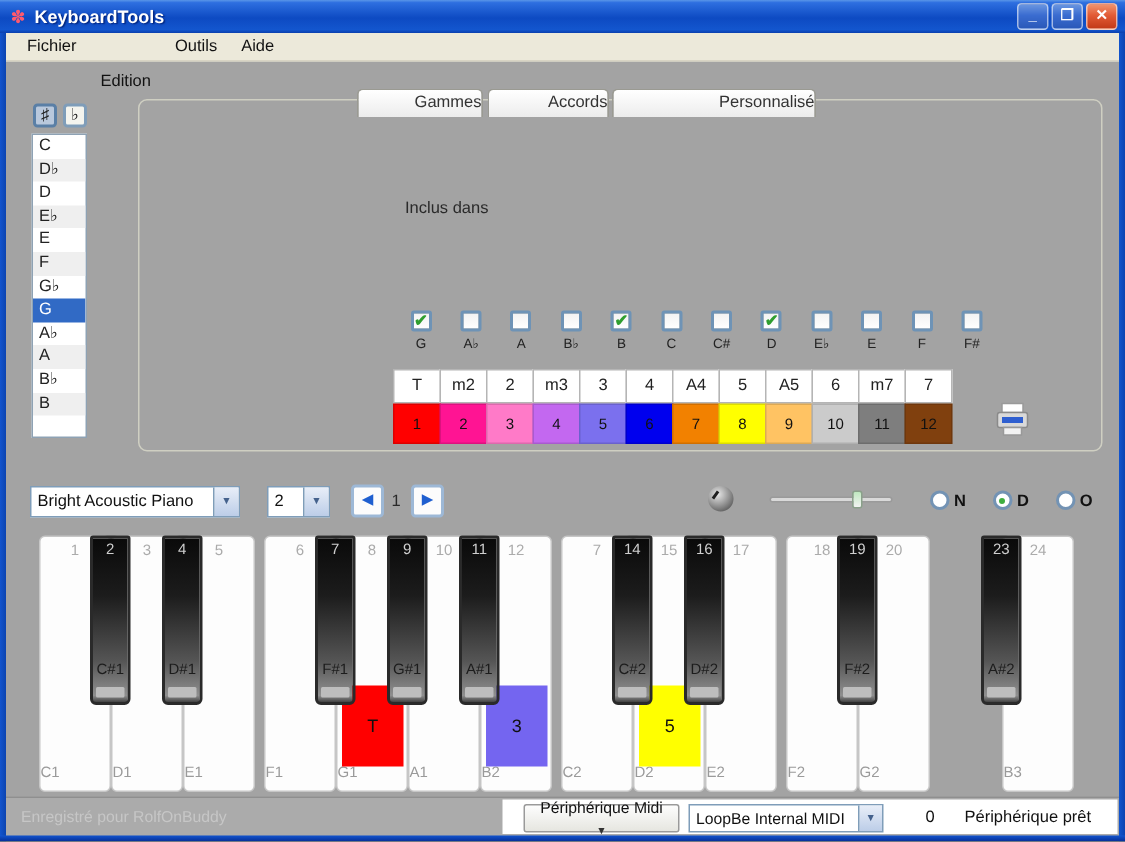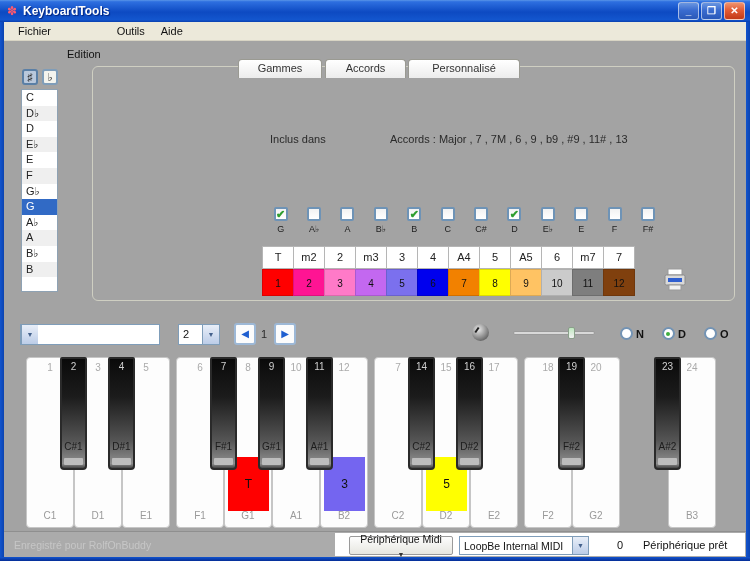--- a/index.html
+++ b/index.html
@@ -32,21 +32,21 @@
     border:1px solid #8ea2b4; overflow:hidden; }
   .note-row { height:15.6px; font-size:11px; color:#222; padding-left:4px; line-height:15.6px; }
   .note-row.alt { background:#efefef; }
   .note-row.selected { background:#316ac5; color:#fff; }
 
   
   .groupbox { position:absolute; left:92px; top:66px; width:643px; height:235px;
     border:1px solid #cfcfc2; border-radius:6px; }
   .tab { position:absolute; top:59px; height:19px; border:1px solid #9a9a92; border-bottom:none;
     border-radius:4px 4px 0 0; background:linear-gradient(180deg,#ffffff,#ececec);
-    font-size:11px; color:#333; text-align:center; line-height:17px; }
+    font-size:11px; color:#333; text-align:right; line-height:17px; }
 
   .lbl { position:absolute; font-size:11px; color:#2a2a2a; white-space:nowrap; }
 
   
   .check-row { position:absolute; left:264px; top:207px; display:flex; }
   .check-col { width:33.4px; display:flex; flex-direction:column; align-items:center; }
   .cbox { width:14px; height:14px; border:2px solid #6e93b6; border-radius:2px;
     background:linear-gradient(180deg,#f2f2f2,#ffffff); font-size:11px; line-height:11px;
     text-align:center; color:#2f9e2f; font-weight:bold; }
   .check-label { font-size:9px; color:#222; margin-top:3px; }
@@ -82,21 +82,21 @@
   .rdot { width:13px; height:13px; border:2px solid #7393b4; border-radius:50%; background:#fff; position:relative; }
   .rdot.sel::after { content:""; position:absolute; left:2.5px; top:2.5px; width:4px; height:4px; border-radius:50%; background:#3fae3f; }
   .rlabel { font-size:11px; color:#111; font-weight:bold; }
 
   
   .keyboard { position:absolute; left:26px; top:357px; width:692px; height:171px; }
   .key-group { position:absolute; top:0; height:171px; }
   .white-key { position:absolute; top:0; width:48px; height:171px; background:#fdfdfd;
     border:1px solid #c6c6c6; border-radius:4px; }
   .wk-num { position:absolute; top:4px; width:100%; text-align:center; font-size:10px; color:#ababab; }
-  .wk-name { position:absolute; bottom:6px; width:100%; text-align:center; font-size:10px; color:#9a9a9a; }
+  .wk-name { position:absolute; bottom:6px; width:100%; font-size:10px; color:#9a9a9a; }
   .black-key { position:absolute; top:0; width:27px; height:113px;
     background:linear-gradient(180deg,#0a0a0a 0%,#1c1c1c 35%,#555 75%,#8f8f8f 96%,#444 100%);
     border:2px solid #2a2a2a; border-radius:2px 2px 4px 4px; z-index:3; }
   .bk-num { position:absolute; top:2px; width:100%; text-align:center; font-size:10px; color:#cfcfcf; }
   .bk-name { position:absolute; bottom:16px; width:100%; text-align:center; font-size:10px; color:#1c1c1c; }
   .bk-lip { position:absolute; bottom:3px; left:2px; right:2px; height:7px; background:#bdbdbd; border-radius:1px; }
   .key-highlight { position:absolute; left:3px; bottom:16px; width:41px; height:54px;
     display:flex; align-items:center; justify-content:center; font-size:12px; color:#101010; z-index:2; }
 
   
@@ -151,21 +151,20 @@
       <div class="note-row">A♭</div>
       <div class="note-row alt">A</div>
       <div class="note-row">B♭</div>
       <div class="note-row alt">B</div>
       <div class="note-row"></div>
     </div>
 
   <div class="groupbox"></div>
 
   <div class="lbl" style="left:270px; top:133px;text-align:right;">Inclus dans</div>
-  <div class="lbl" style="left:390px; top:133px;">Accords : Major , 7 , 7M , 6 , 9 , b9 , #9 , 11# , 13</div>
 
   <div class="check-row" id="check-row">
       <div class="check-col">
         <div class="cbox">✔</div>
         <div class="check-label">G</div>
       </div>
       <div class="check-col">
         <div class="cbox"></div>
         <div class="check-label">A♭</div>
       </div>
@@ -243,20 +242,21 @@
   <div class="printer-btn">
     <svg width="30" height="26" viewBox="0 0 30 26">
       <rect x="8" y="2" width="14" height="6" fill="#fff" stroke="#999"></rect>
       <rect x="5" y="8" width="20" height="10" rx="1.5" fill="#d9d9d9" stroke="#8a8a8a"></rect>
       <rect x="8" y="11" width="14" height="4" fill="#2f5fd0"></rect>
       <rect x="9" y="18" width="12" height="5" fill="#f2f2f2" stroke="#999"></rect>
     </svg>
   </div>
 
   <div class="combo" style="left:20px; top:324px; width:140px;">
+    <span class="val">Bright Acoustic Piano</span>
     <span class="arrow">▼</span>
   </div>
   <div class="combo" style="left:178px; top:324px; width:42px;">
     <span class="val">2</span>
     <span class="arrow">▼</span>
   </div>
   <div class="navbtn" style="left:234px;">◀</div>
   <div class="lbl" style="left:261px; top:328px;">1</div>
   <div class="navbtn" style="left:274px;">▶</div>
 
@@ -404,14 +404,14 @@
       <span class="status-num">0</span>
       <span class="status-ready">Périphérique prêt</span>
     </div>
   </div>
 
   <div class="frame-l"></div>
   <div class="frame-r"></div>
   <div class="frame-b"></div>
 <div class="tab" style="left: 238px; width: 84px;">Gammes</div>
     <div class="tab" style="left: 325px; width: 81px;">Accords</div>
-    <div class="tab" style="left: 408px; width: 112px;">Personnalisé</div>
+    <div class="tab" style="left: 408px; width: 136px;">Personnalisé</div>
   </div>
 
 </body></html>

